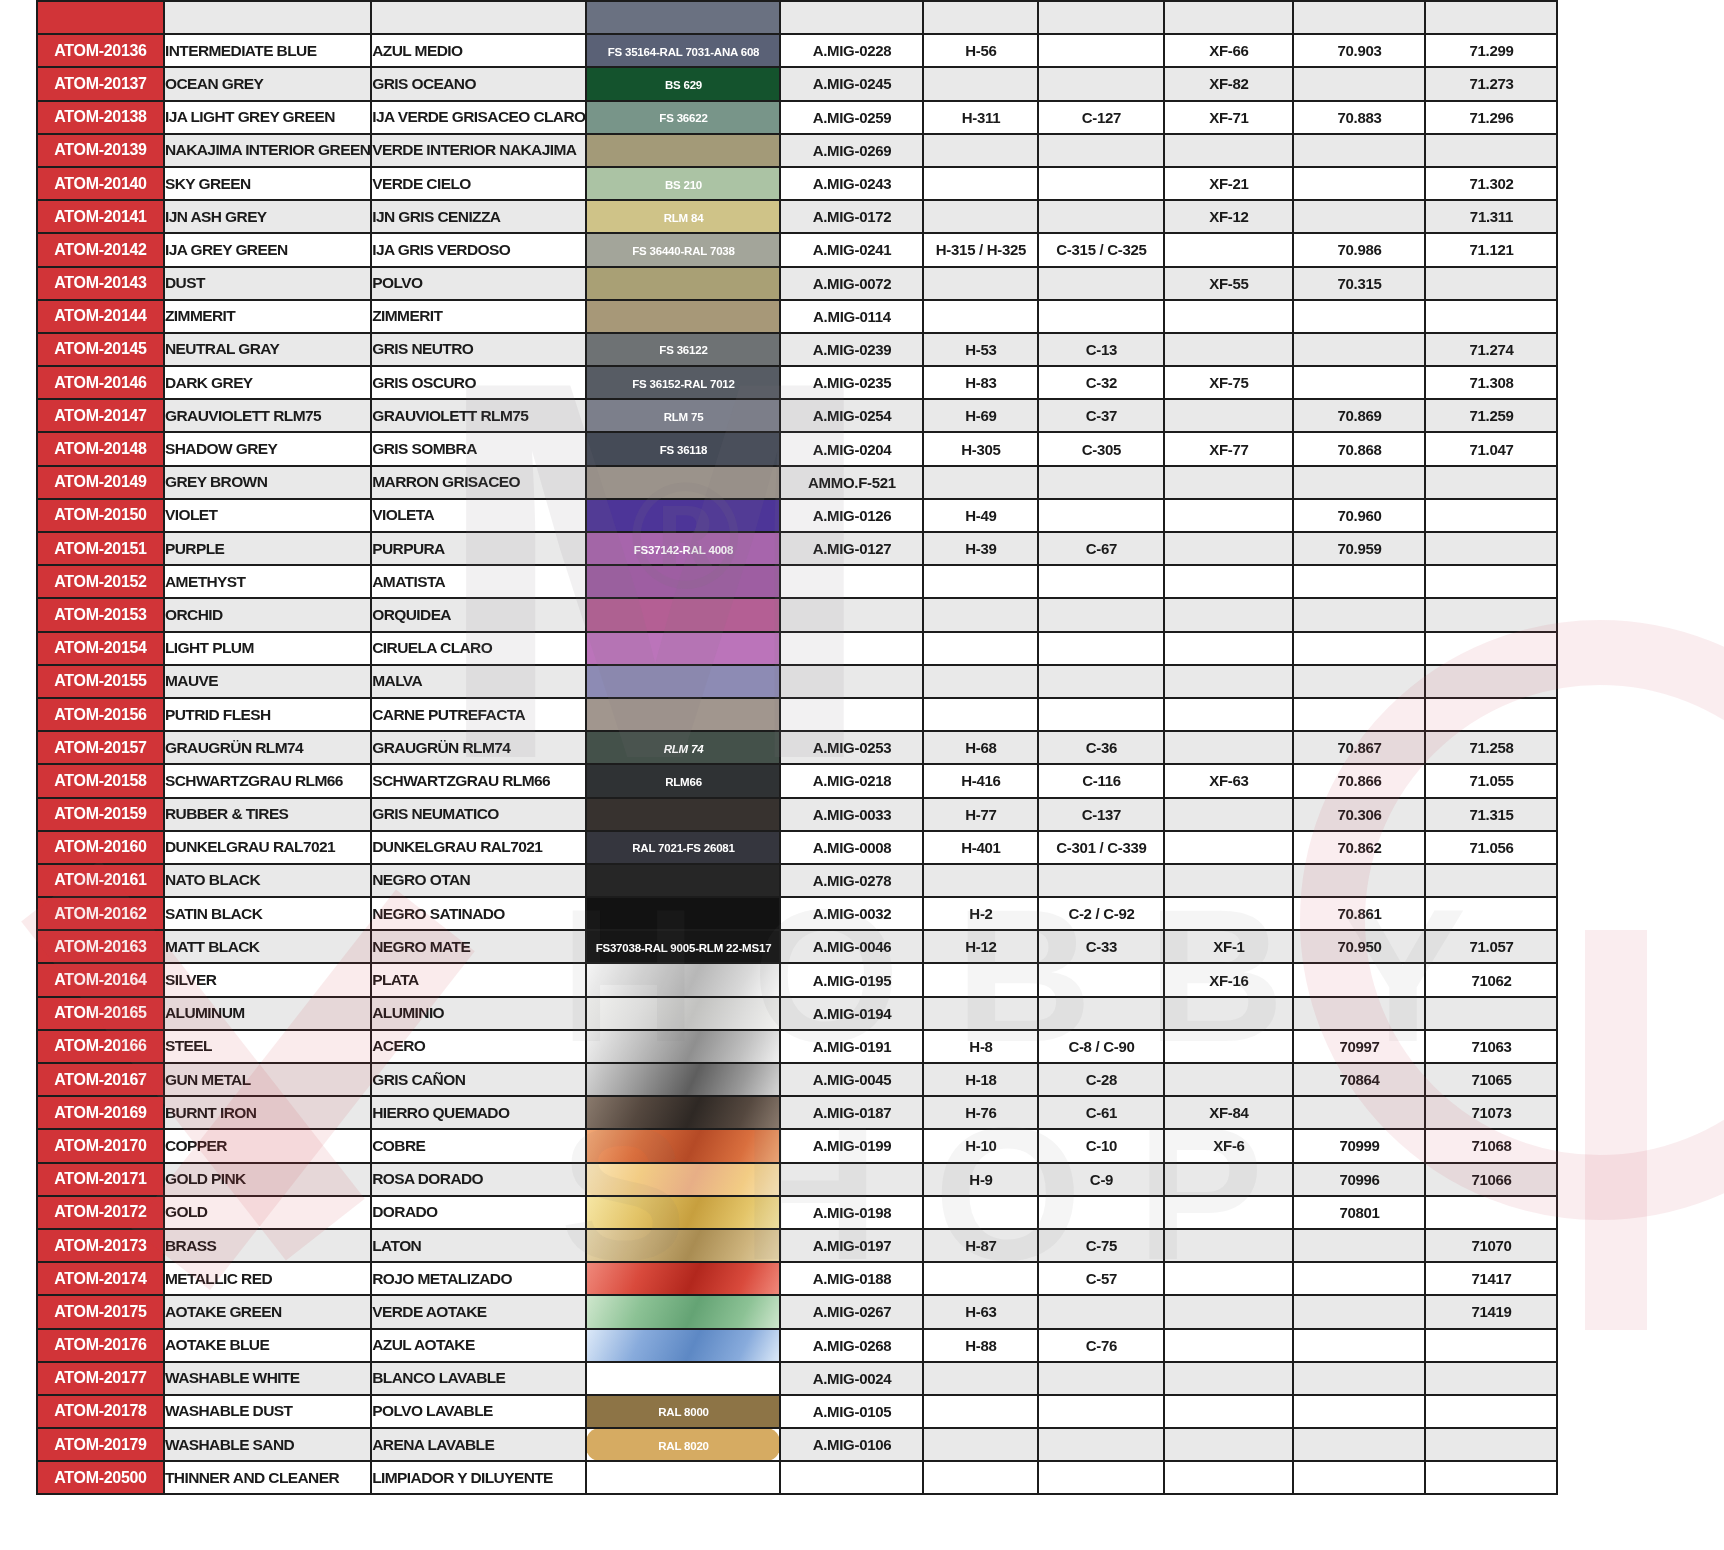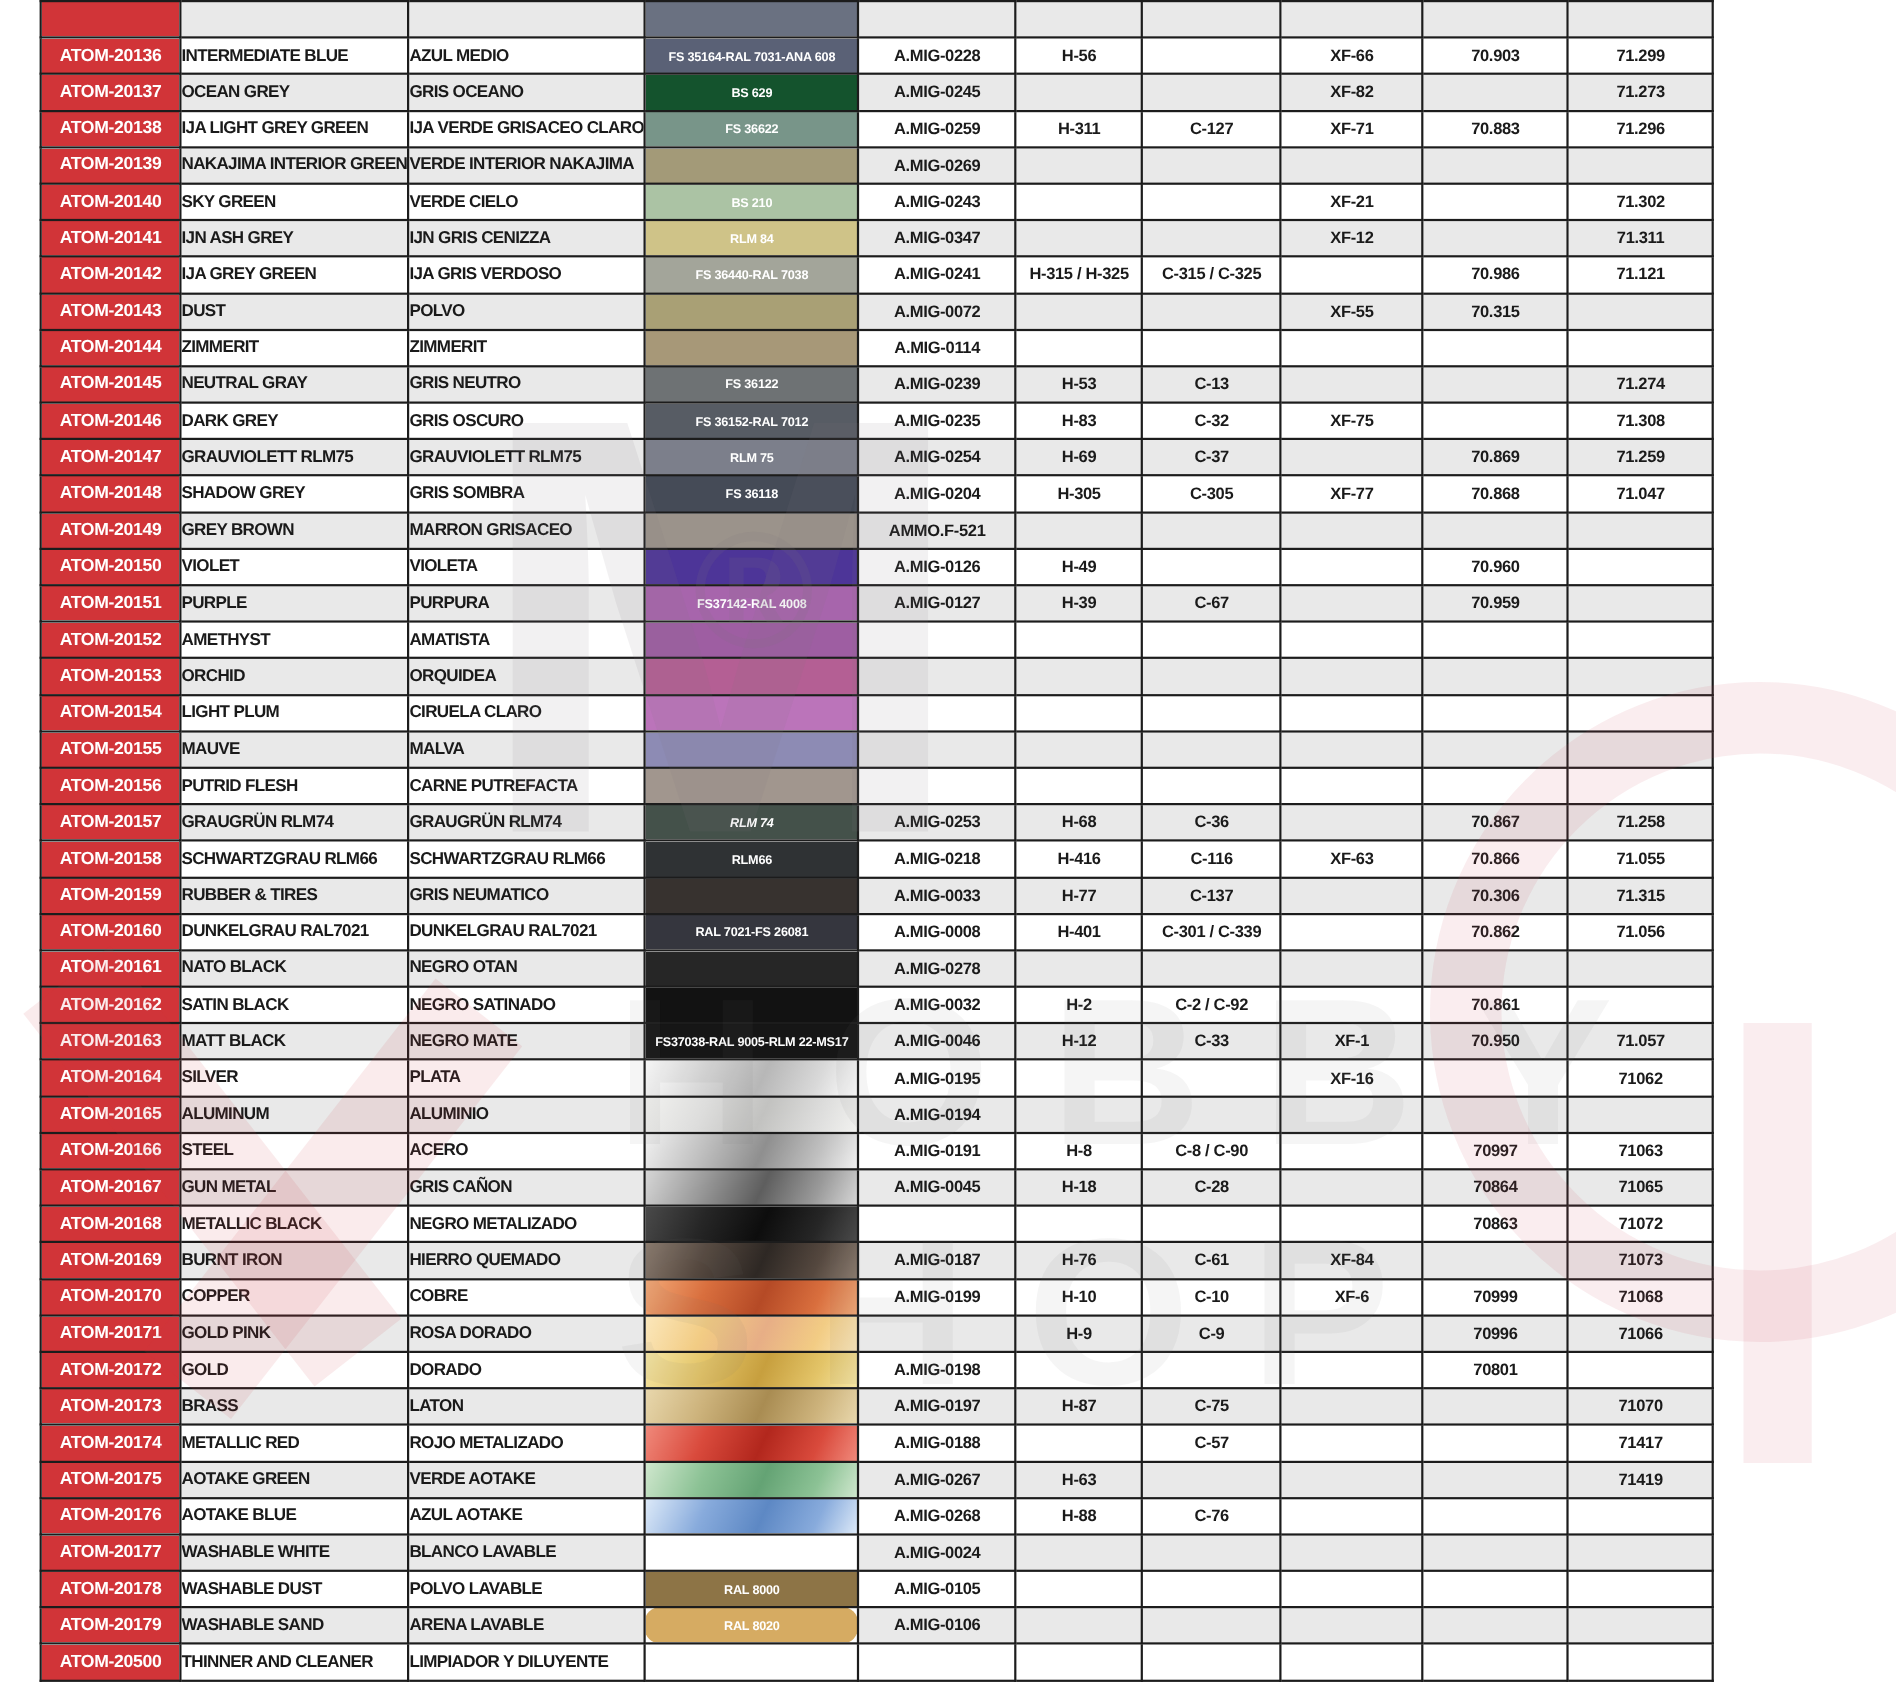--- a/index.html
+++ b/index.html
@@ -136,21 +136,21 @@
         <td class="val"></td>
         <td class="val">XF-21</td>
         <td class="val"></td>
         <td class="val">71.302</td>
       </tr>
       <tr class="grey">
         <td class="code">ATOM-20141</td>
         <td class="name">IJN ASH GREY</td>
         <td class="name">IJN GRIS CENIZZA</td>
         <td class="swatch" style="background: rgb(207, 195, 136);"><span class="swlabel">RLM 84</span></td>
-        <td class="val">A.MIG-0347</td>
+        <td class="val">A.MIG-0172</td>
         <td class="val"></td>
         <td class="val"></td>
         <td class="val">XF-12</td>
         <td class="val"></td>
         <td class="val">71.311</td>
       </tr>
       <tr class="white">
         <td class="code">ATOM-20142</td>
         <td class="name">IJA GREY GREEN</td>
         <td class="name">IJA GRIS VERDOSO</td>
@@ -454,32 +454,20 @@
         <td class="code">ATOM-20167</td>
         <td class="name">GUN METAL</td>
         <td class="name">GRIS CAÑON</td>
         <td class="swatch" style="background: linear-gradient(115deg, rgb(214, 214, 214) 0%, rgb(154, 154, 154) 28%, rgb(94, 94, 94) 55%, rgb(154, 154, 154) 80%, rgb(214, 214, 214) 100%);"></td>
         <td class="val">A.MIG-0045</td>
         <td class="val">H-18</td>
         <td class="val">C-28</td>
         <td class="val"></td>
         <td class="val">70864</td>
         <td class="val">71065</td>
-      </tr>
-      <tr class="white">
-        <td class="code">ATOM-20168</td>
-        <td class="name">METALLIC BLACK</td>
-        <td class="name">NEGRO METALIZADO</td>
-        <td class="swatch" style="background: linear-gradient(115deg, rgb(74, 74, 74) 0%, rgb(38, 38, 38) 28%, rgb(13, 13, 13) 55%, rgb(38, 38, 38) 80%, rgb(74, 74, 74) 100%);"></td>
-        <td class="val"></td>
-        <td class="val"></td>
-        <td class="val"></td>
-        <td class="val"></td>
-        <td class="val">70863</td>
-        <td class="val">71072</td>
       </tr>
       <tr class="grey">
         <td class="code">ATOM-20169</td>
         <td class="name">BURNT IRON</td>
         <td class="name">HIERRO QUEMADO</td>
         <td class="swatch" style="background: linear-gradient(115deg, rgb(138, 122, 109) 0%, rgb(85, 72, 63) 28%, rgb(46, 40, 36) 55%, rgb(85, 72, 63) 80%, rgb(138, 122, 109) 100%);"></td>
         <td class="val">A.MIG-0187</td>
         <td class="val">H-76</td>
         <td class="val">C-61</td>
         <td class="val">XF-84</td>

